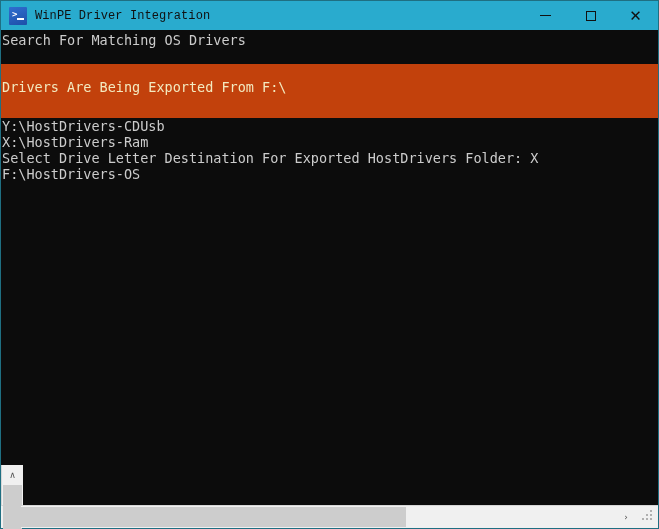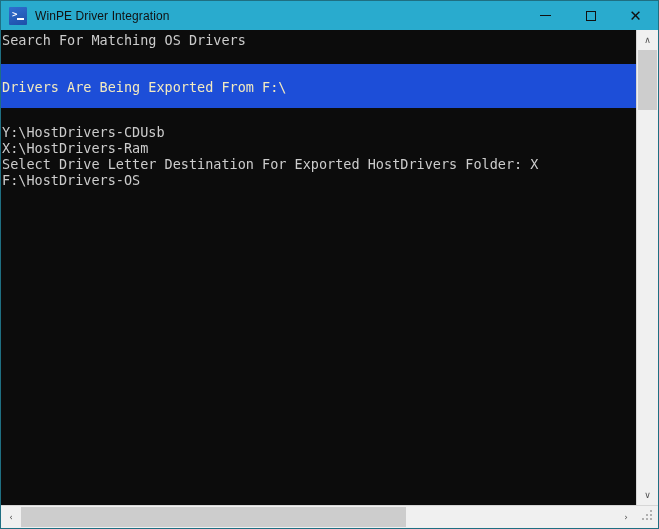--- a/index.html
+++ b/index.html
@@ -58,21 +58,21 @@
   }
   .title-icon .under {
     position: absolute;
     left: 8px;
     top: 11px;
     width: 7px;
     height: 2px;
     background: #ffffff;
   }
   .title-text {
-    font-family: Liberation Sans, sans-serif;
+    font-family: Liberation Mono, monospace;
     font-size: 12px;
     color: #111111;
     letter-spacing: 0.1px;
     white-space: nowrap;
   }
   .win-buttons {
     margin-left: auto;
     display: flex;
     height: 29px;
   }
@@ -99,21 +99,21 @@
     font-family: "Liberation Sans", sans-serif;
     font-size: 15px;
     line-height: 15px;
     color: #111111;
   }
 
   
   .console-area {
     flex: 1 1 auto;
     display: flex;
-    flex-direction: row;
+    flex-direction: column;
     min-height: 0;
     position: relative;
     justify-content: center;
   }
   .console-screen {
     flex: 1 1 auto;
     background: #0c0c0c;
     position: relative;
     overflow: hidden;
     padding-top: 2px;
@@ -123,26 +123,25 @@
     font-size: 13.5px;
     line-height: 16px;
     color: #cccccc;
     white-space: pre;
     padding-left: 1px;
     letter-spacing: 0px;
   }
 
   
   .progress-band {
-    background: #1d4ed8;
+    background: #c2410c;
     color: #f2e9bd;
     padding-top: 15px;
-    padding-bottom: 13px;
+    padding-bottom: 23px;
     margin-top: 16px;
-    margin-bottom: 16px;
   }
   .progress-band .cline { color: #f3eac0; }
   .progress-indent { padding-left: 29px; }
 
   
   .vscroll {
     width: 22px;
     min-width: 22px;
     background: #f0f0f0;
     border-left: 1px solid #d6d6d6;

